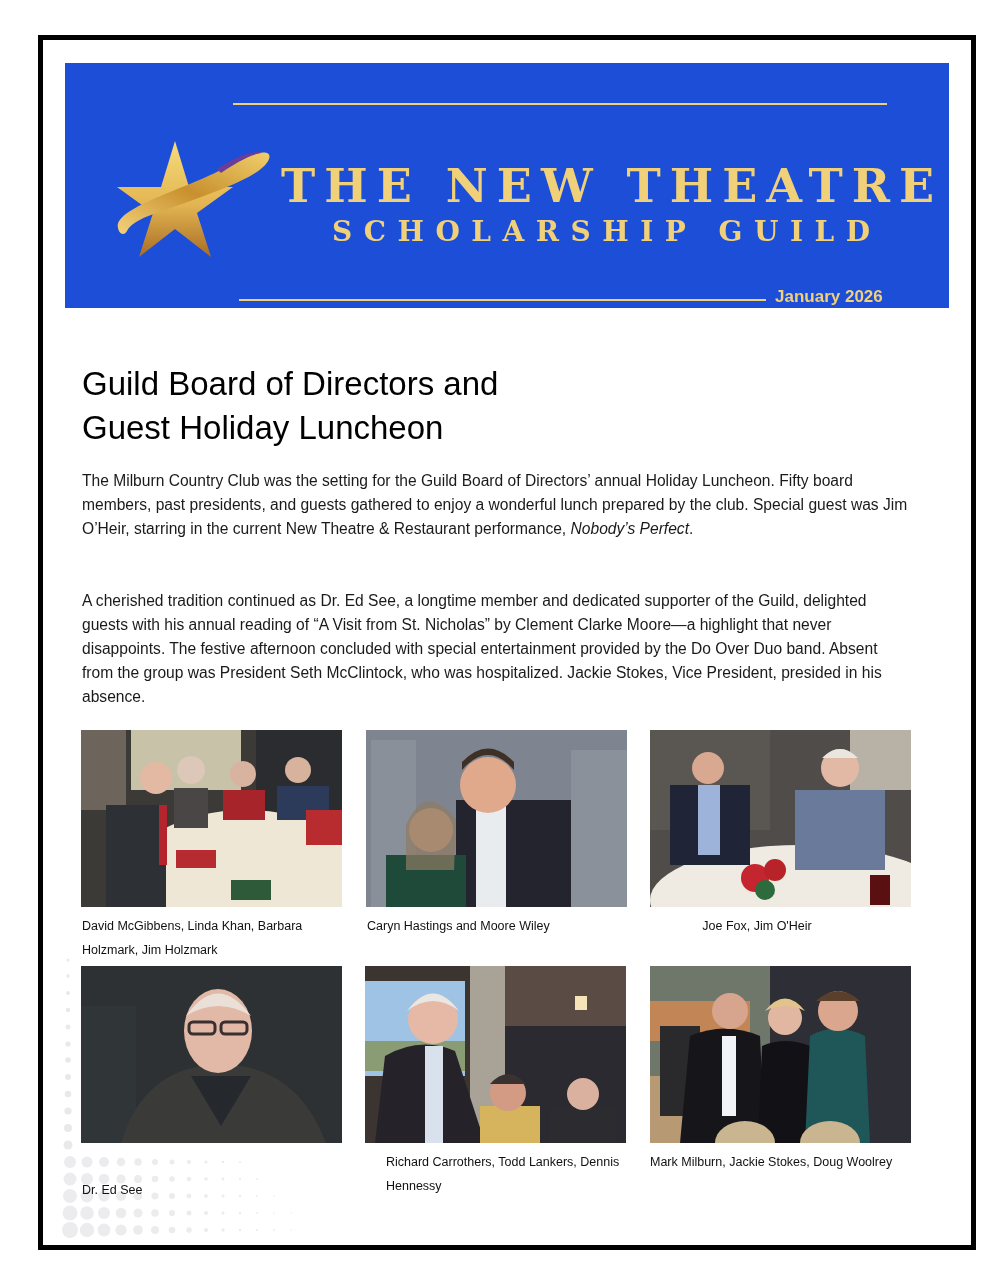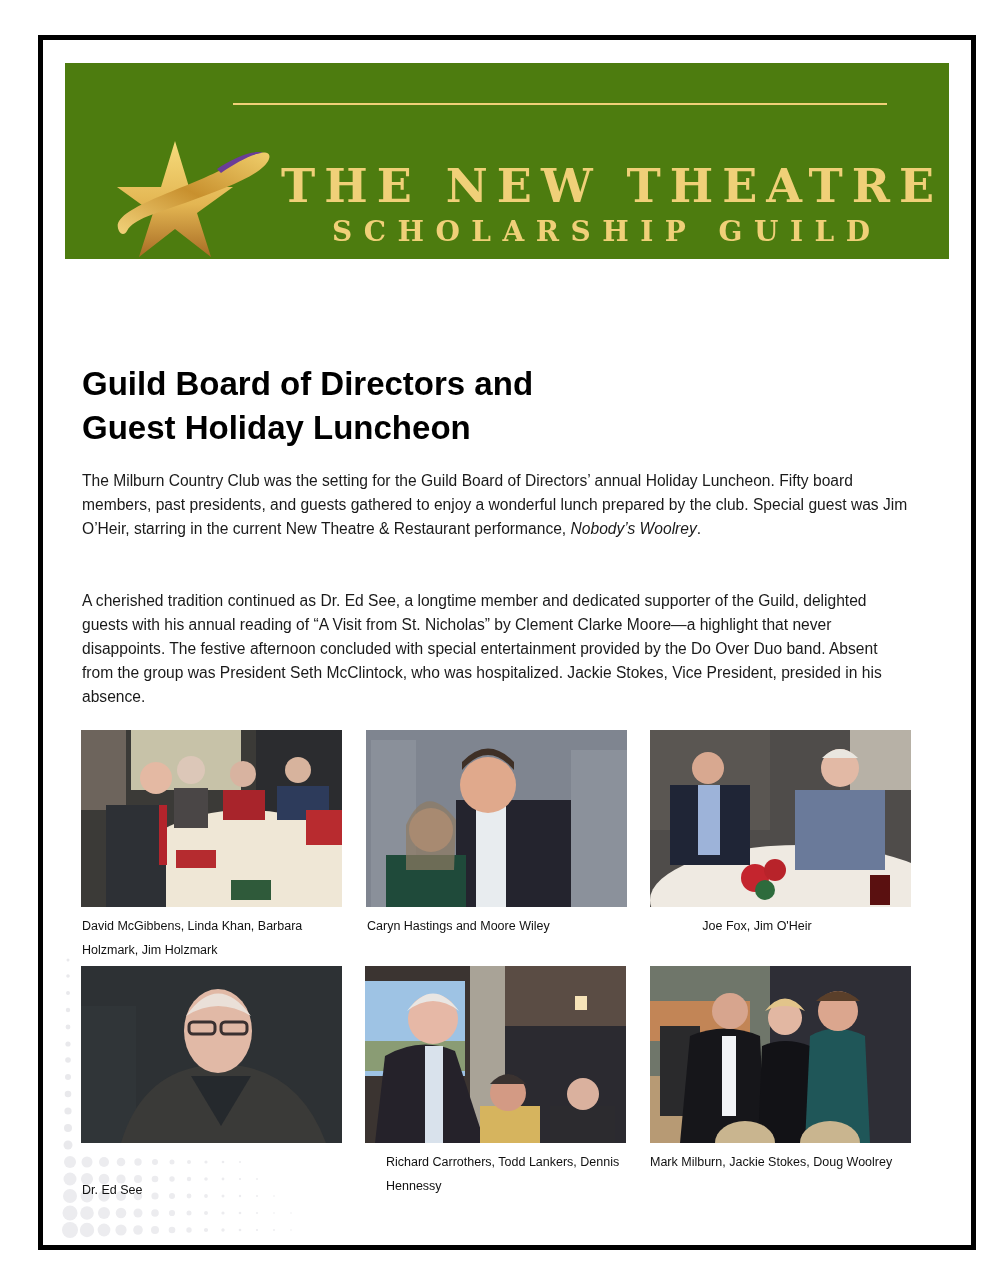--- a/index.html
+++ b/index.html
@@ -1,27 +1,27 @@
 <!DOCTYPE html>
 <html><head>
 <meta charset="utf-8">
 <style>
   html, body { margin: 0; padding: 0; background: #ffffff; }
   body { width: 1006px; height: 1288px; position: relative; overflow: hidden; font-family: "Liberation Sans", "DejaVu Sans", sans-serif; color: #111; }
   .frame { position: absolute; left: 38px; top: 35px; width: 928px; height: 1205px; border: 5px solid #000; box-sizing: content-box; background: #fff; }
-  .banner { position: absolute; left: 65px; top: 63px; width: 884px; height: 196px; background: #4d7c0f; overflow: hidden; }
+  .banner { position: absolute; left: 65px; top: 63px; width: 884px; height: 245px; background: #1d4ed8; overflow: hidden; }
   .rule { position: absolute; height: 2px; background: #f0d078; }
   .rule.top { left: 168px; top: 40px; width: 654px; }
   .rule.bottom { left: 174px; top: 236px; width: 527px; }
   .logo { position: absolute; left: 48px; top: 76px; width: 160px; height: 120px; }
   .title1 { position: absolute; left: 216px; top: 100px; font-family: "DejaVu Serif", "Liberation Serif", serif; font-weight: bold; font-size: 46px; letter-spacing: 9px; color: #f0d078; line-height: 1; white-space: nowrap; }
   .title2 { position: absolute; left: 243px; top: 155px; font-family: "DejaVu Serif", "Liberation Serif", serif; font-weight: bold; font-size: 28px; letter-spacing: 11.5px; color: #f0d078; line-height: 1; white-space: nowrap; margin-left: 24px; }
   .date { position: absolute; left: 710px; top: 224px; font-family: "Liberation Sans", sans-serif; font-weight: bold; font-size: 17px; color: #f0d078; white-space: nowrap; }
 
-  .headline { position: absolute; left: 82px; top: 362px; width: 800px; font-family: "Liberation Sans", sans-serif; font-weight: bold; font-size: 33px; line-height: 44px; color: #000; margin: 0; }
+  .headline { position: absolute; left: 82px; top: 362px; width: 800px; font-family: "Liberation Sans", sans-serif; font-weight: normal; font-size: 33px; line-height: 44px; color: #000; margin: 0; }
   .para { position: absolute; left: 82px; width: 830px; font-family: "Liberation Sans", sans-serif; font-size: 15.6px; line-height: 24px; color: #1a1a1a; margin: 0; }
   .para.p1 { top: 469px; }
   .para.p2 { top: 589px; }
 
   .photo { position: absolute; width: 261px; height: 177px; overflow: hidden; }
   .caption { position: absolute; width: 260px; font-family: "Liberation Sans", sans-serif; font-size: 12.5px; line-height: 24px; color: #111; }
 
   .dots { position: absolute; left: 58px; top: 950px; width: 260px; height: 300px; }
 </style>
 </head>
@@ -52,21 +52,21 @@
   <div class="title2">SCHOLARSHIP GUILD</div>
   <div class="rule bottom"></div>
   <div class="date">January 2026</div>
 </div>
 
 <h1 class="headline">
   <span>Guild Board of Directors and</span><br>
   <span>Guest Holiday Luncheon</span>
 </h1>
 
-<p class="para p1"><span>The Milburn Country Club was the setting for the Guild Board of Directors’ annual Holiday Luncheon. Fifty board members, past presidents, and guests gathered to enjoy a wonderful lunch prepared by the club. Special guest was Jim O’Heir, starring in the current New Theatre &amp; Restaurant performance, </span><em>Nobody’s Woolrey</em><span>.</span></p>
+<p class="para p1"><span>The Milburn Country Club was the setting for the Guild Board of Directors’ annual Holiday Luncheon. Fifty board members, past presidents, and guests gathered to enjoy a wonderful lunch prepared by the club. Special guest was Jim O’Heir, starring in the current New Theatre &amp; Restaurant performance, </span><em>Nobody’s Perfect</em><span>.</span></p>
 
 <p class="para p2">A cherished tradition continued as Dr. Ed See, a longtime member and dedicated supporter of the Guild, delighted guests with his annual reading of “A Visit from St. Nicholas” by Clement Clarke Moore—a highlight that never disappoints. The festive afternoon concluded with special entertainment provided by the Do Over Duo band. Absent from the group was President Seth McClintock, who was hospitalized. Jackie Stokes, Vice President, presided in his absence.</p>
 
 <svg class="dots" viewBox="0 0 260 300">
   <g fill="#e9e9ec">
     <circle cx="10" cy="10" r="1.5"></circle>
       <circle cx="10" cy="26" r="1.8"></circle>
       <circle cx="10" cy="43" r="2"></circle>
       <circle cx="10" cy="60" r="2.2"></circle>
     <circle cx="10" cy="77" r="2.4"></circle>

